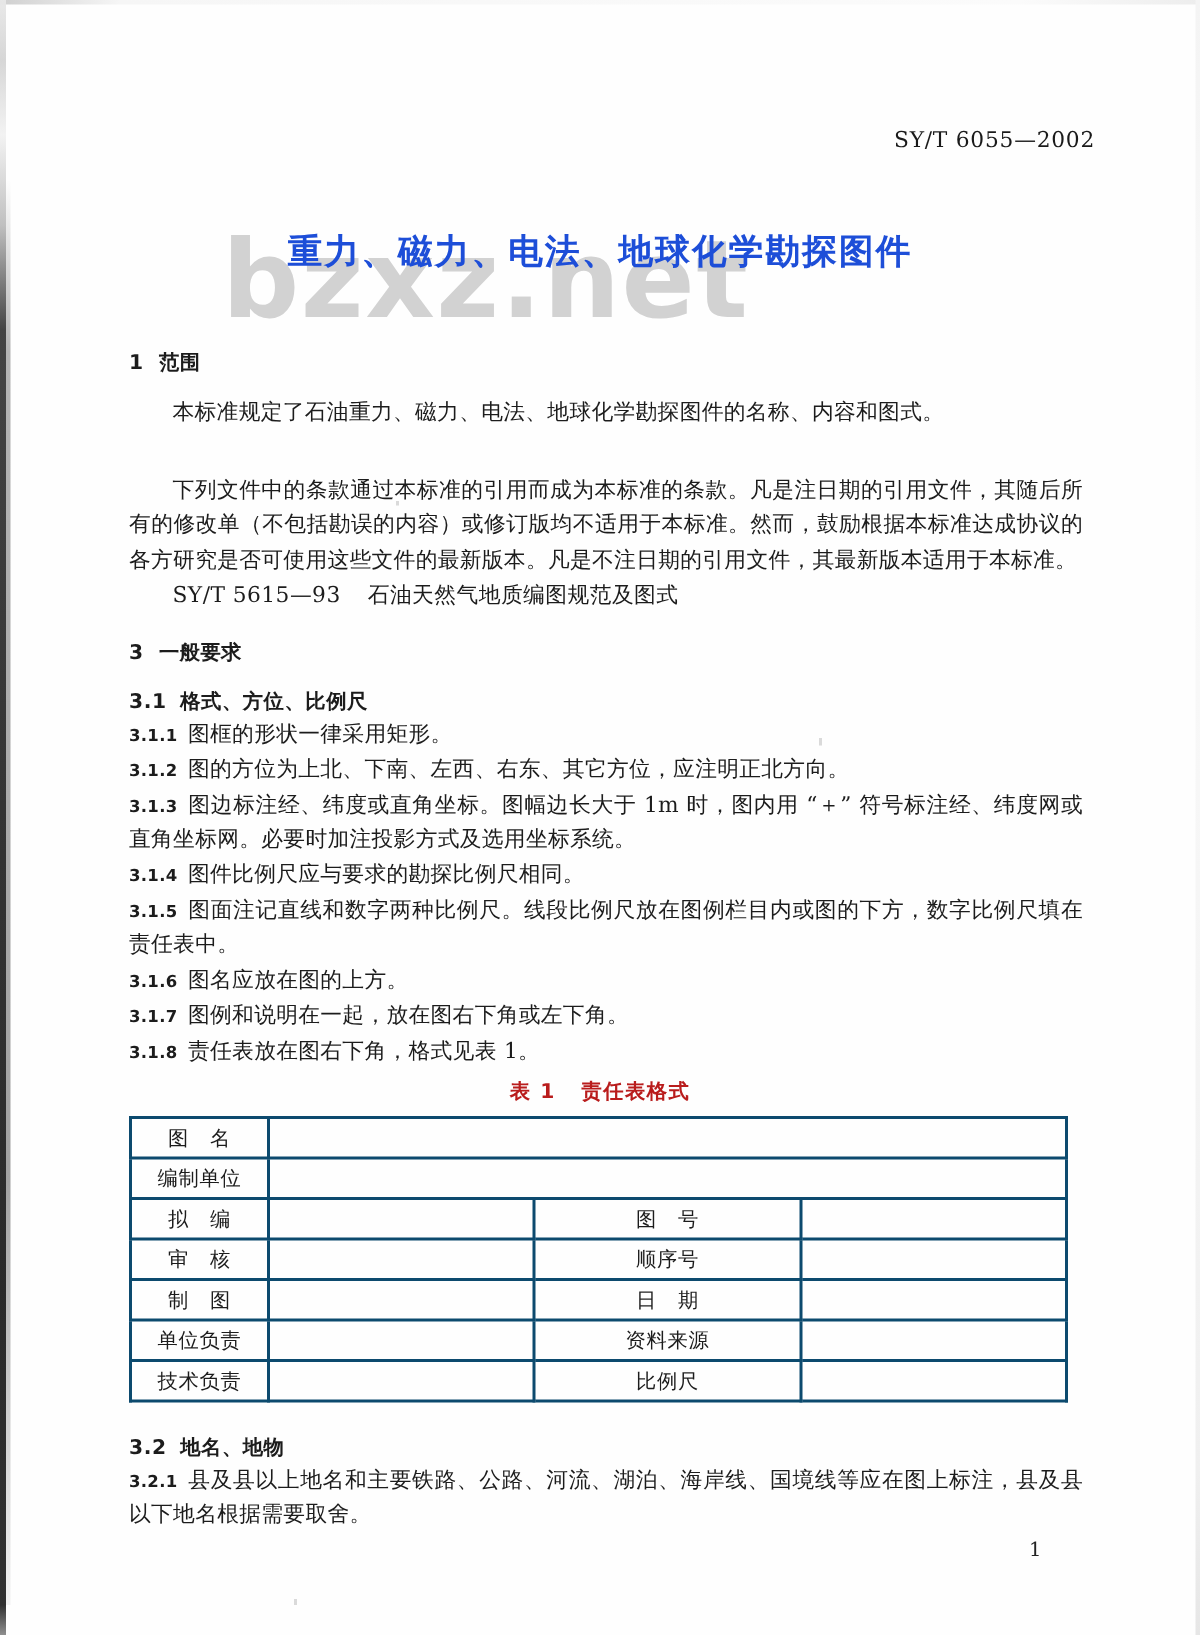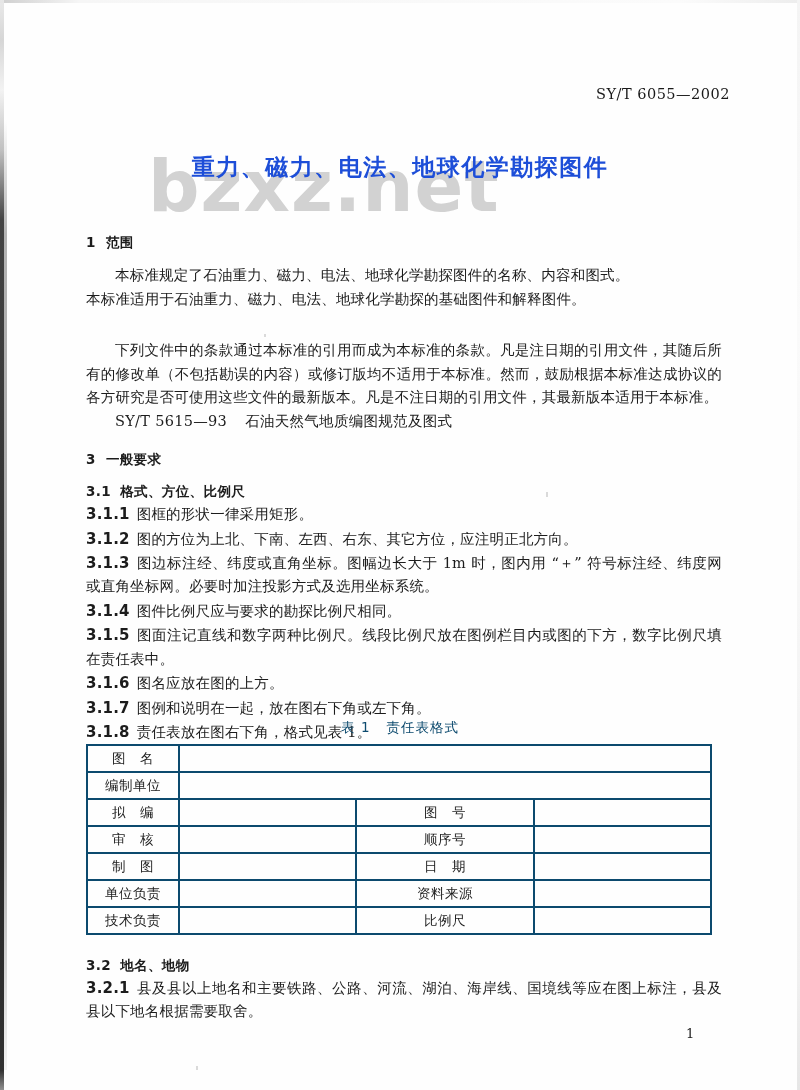--- a/index.html
+++ b/index.html
@@ -129,21 +129,21 @@
   .clause {
     font-family: "DejaVu Serif", "Liberation Serif", serif;
     font-size: 14.5px;
     line-height: 1.62;
     letter-spacing: 0.2px;
     margin: 0;
     text-align: justify;
   }
   .clause .cnum {
     font-family: "DejaVu Sans", "Liberation Sans", sans-serif;
-    font-size: 15px;
+    font-size: 11px;
     font-weight: bold;
     margin-right: 7px;
     letter-spacing: 0.2px;
   }
   .subhead {
     font-family: "DejaVu Sans", "Liberation Sans", sans-serif;
     font-size: 13.5px;
     font-weight: bold;
     letter-spacing: 0.4px;
     margin: 0;
@@ -165,23 +165,23 @@
 
   
   .table-caption {
     position: absolute;
     left: 0;
     top: 719px;
     width: 800px;
     text-align: center;
     font-family: "DejaVu Sans", "Liberation Sans", sans-serif;
     font-size: 13.5px;
-    font-weight: normal;
+    font-weight: bold;
     letter-spacing: 1px;
-    color: #0c4a6e;
+    color: #b91c1c;
   }
 
   .resp-table {
     position: absolute;
     left: 86px;
     top: 744px;
     width: 626px;
     border-collapse: collapse;
     table-layout: fixed;
     background: transparent;
@@ -236,21 +236,20 @@
 
     <div class="doc-title">重力、磁力、电法、地球化学勘探图件</div>
 
     <div class="body-block">
 
       <div class="sec-head">
         <span class="num">1</span><span>范围</span>
       </div>
       <div class="gap-m"></div>
       <p class="para indent">本标准规定了石油重力、磁力、电法、地球化学勘探图件的名称、内容和图式。</p>
-      <p class="para">本标准适用于石油重力、磁力、电法、地球化学勘探的基础图件和解释图件。</p>
 
       <div class="gap-l"></div>
 
       <div class="gap-m"></div>
       <p class="para indent">下列文件中的条款通过本标准的引用而成为本标准的条款。凡是注日期的引用文件，其随后所有的修改单（不包括勘误的内容）或修订版均不适用于本标准。然而，鼓励根据本标准达成协议的各方研究是否可使用这些文件的最新版本。凡是不注日期的引用文件，其最新版本适用于本标准。</p>
       <p class="ref-line">
         <span class="refcode">SY/T 5615—93</span><span>石油天然气地质编图规范及图式</span>
       </p>
 
       <div class="gap-l"></div>

